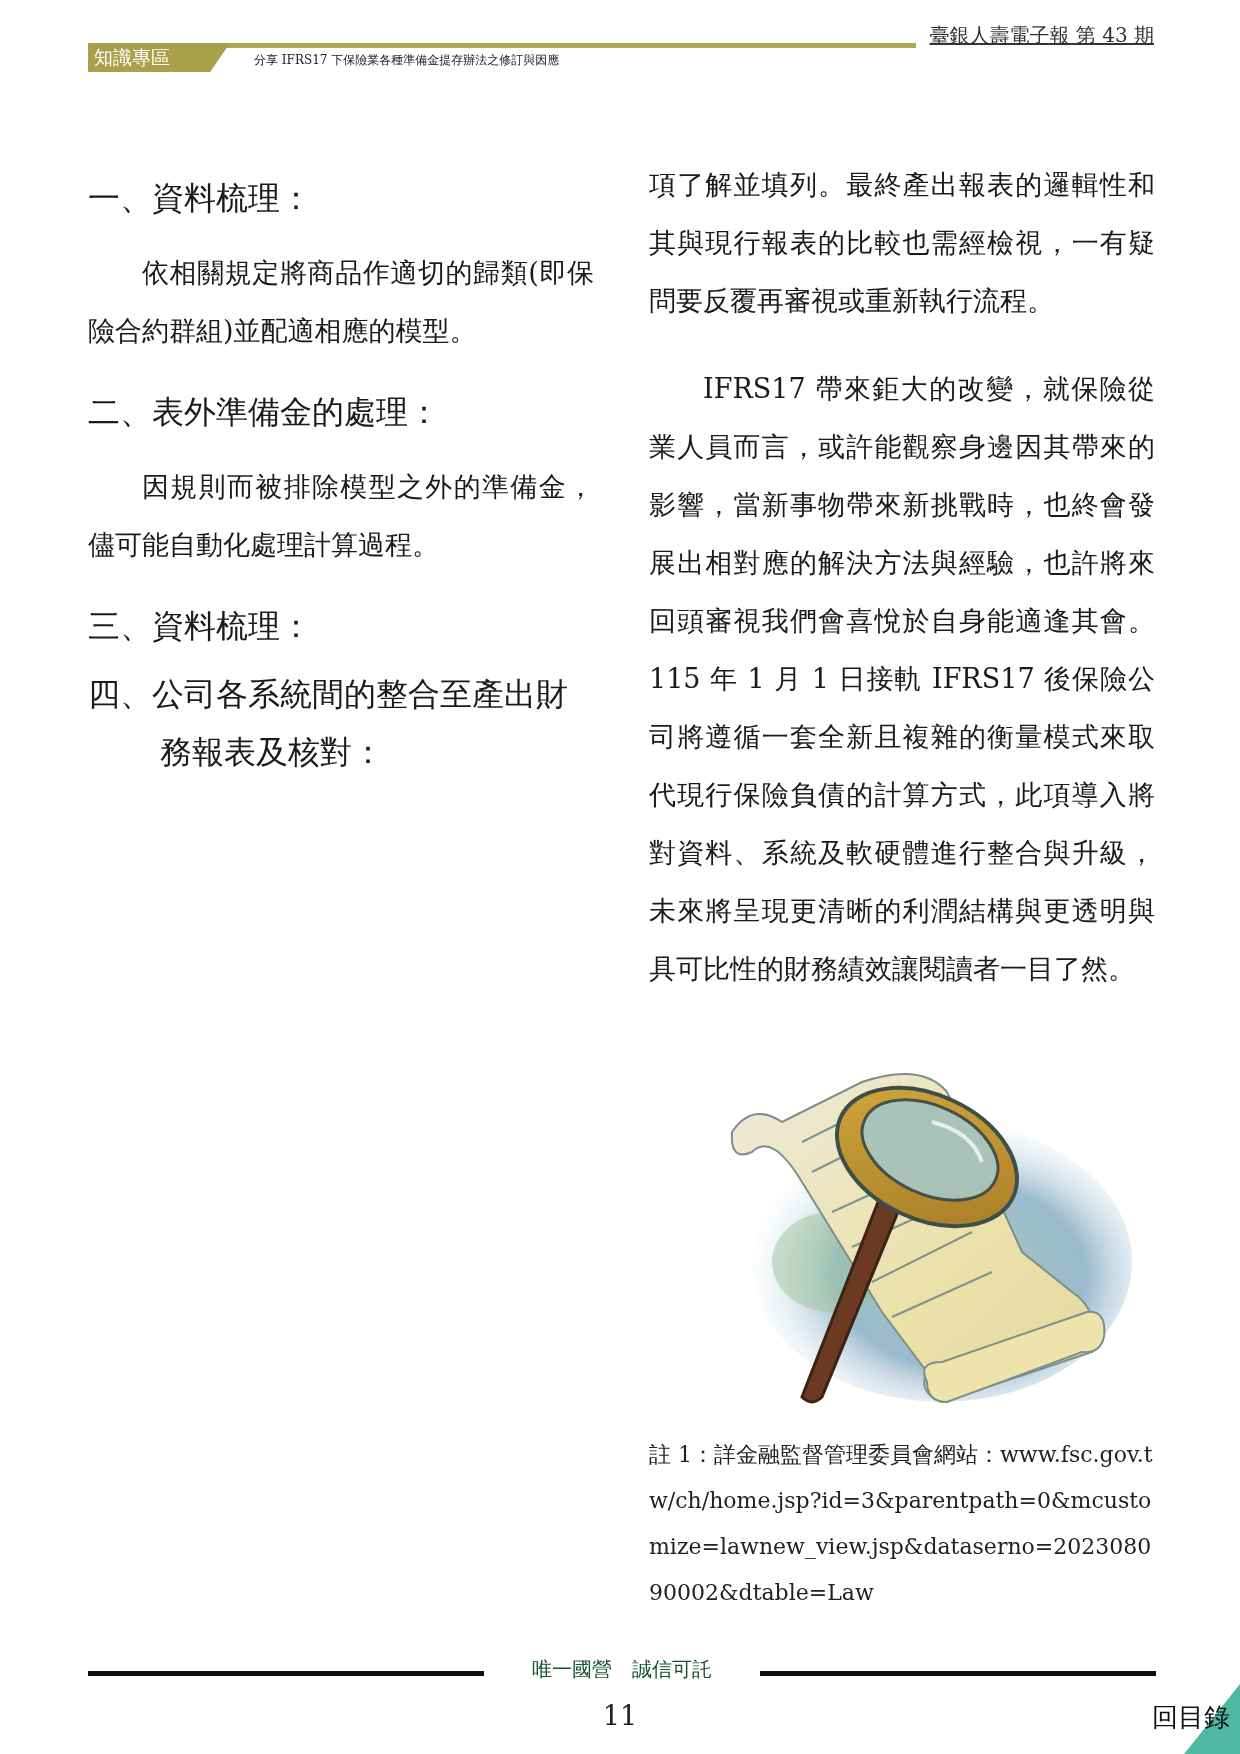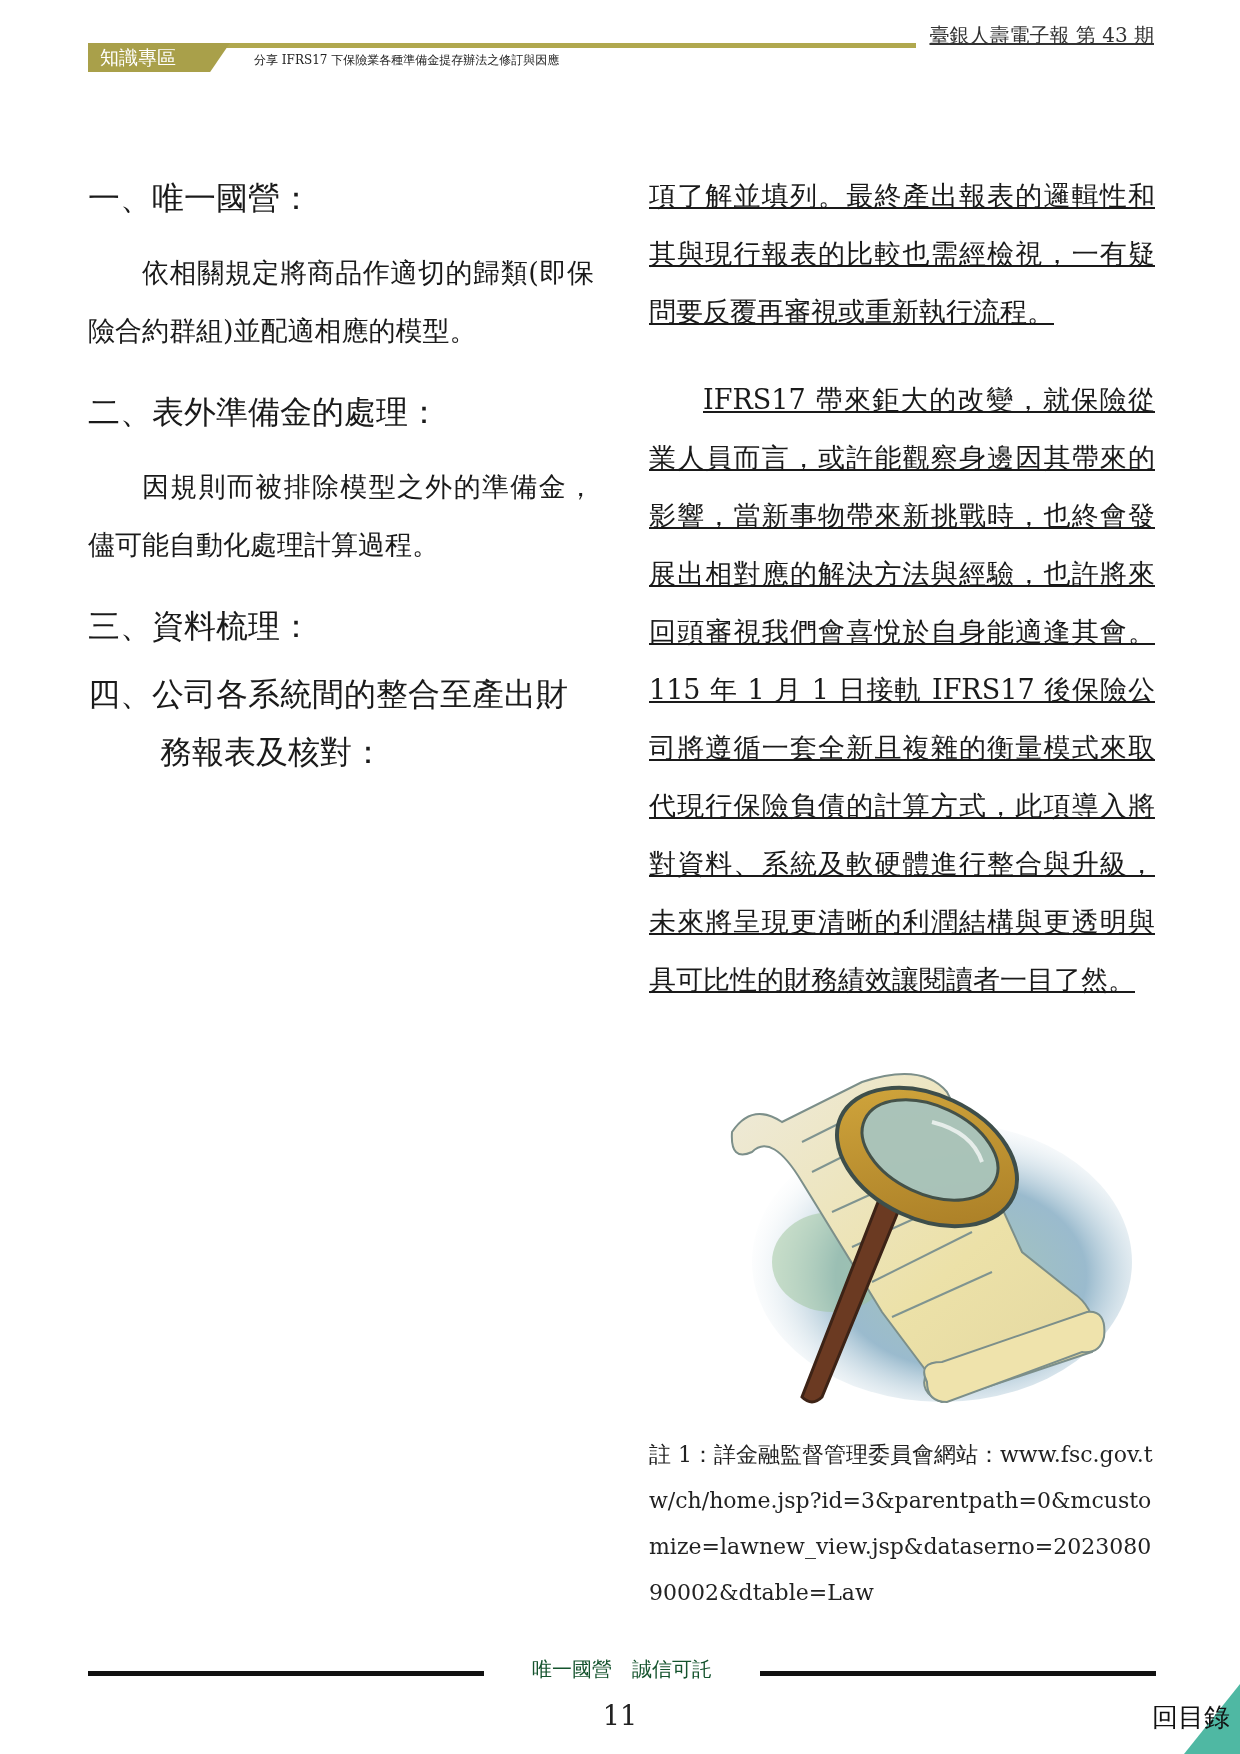--- a/index.html
+++ b/index.html
@@ -10,40 +10,40 @@
     }
     .header-rule {
       position: absolute; left: 88px; top: 43px; width: 828px; height: 5px;
       background: #b0a84e;
     }
     .section-tag {
       position: absolute; left: 88px; top: 43px; height: 29px; width: 142px;
       background: #a9a04a;
       clip-path: polygon(0 0, 100% 0, 86% 100%, 0 100%);
       color: #ffffff; font-family: "DejaVu Sans", "Liberation Sans", sans-serif;
-      font-size: 19px; line-height: 29px; padding-left: 12px; box-sizing: border-box;
+      font-size: 19px; line-height: 29px; padding-left: 6px; box-sizing: border-box;
     }
     .article-title {
       position: absolute; left: 254px; top: 47px;
       font-size: 12px; line-height: 26px; color: #222;
       font-family: "DejaVu Serif", "Liberation Serif", serif;
     }
     .issue-label {
       position: absolute; right: 86px; top: 22px;
       font-size: 20px; color: #333;
       font-family: "DejaVu Serif", "Liberation Serif", serif;
       text-decoration: underline;
     }
 
     .col {
       position: absolute; top: 176px; width: 506px;
       font-size: 27px; line-height: 58px; color: #1a1a1a;
     }
     .col-left { left: 88px; }
-    .col-right { left: 649px; top: 167px; text-decoration: underline; }
+    .col-right { left: 649px; top: 156px; }
 
     .heading { font-size: 32px; line-height: 44px; margin: 0 0 24px 0; font-weight: normal; }
     .heading .cont { display: block; padding-left: 72px; margin-top: 14px; }
     .para { margin: 0 0 30px 0; text-align: justify; text-indent: 2em; }
     .para.noindent { text-indent: 0; }
 
     .illustration {
       position: absolute; left: 712px; top: 1062px; width: 420px; height: 350px;
     }
     .footnote {
@@ -76,21 +76,21 @@
   </style>
 </head>
 <body>
 
 <div class="header-rule"></div>
 <div class="section-tag">知識專區</div>
 <div class="article-title">分享 IFRS17 下保險業各種準備金提存辦法之修訂與因應</div>
 <div class="issue-label">臺銀人壽電子報 第 43 期</div>
 
 <div class="col col-left">
-  <h2 class="heading">一、唯一國營：</h2>
+  <h2 class="heading">一、資料梳理：</h2>
   <p class="para">依相關規定將商品作適切的歸類(即保險合約群組)並配適相應的模型。</p>
   <h2 class="heading">二、表外準備金的處理：</h2>
   <p class="para">因規則而被排除模型之外的準備金，儘可能自動化處理計算過程。</p>
   <h2 class="heading">三、資料梳理：</h2>
   <h2 class="heading">
     <span>四、公司各系統間的整合至產出財</span>
     <span class="cont">務報表及核對：</span>
   </h2>
 </div>
 

